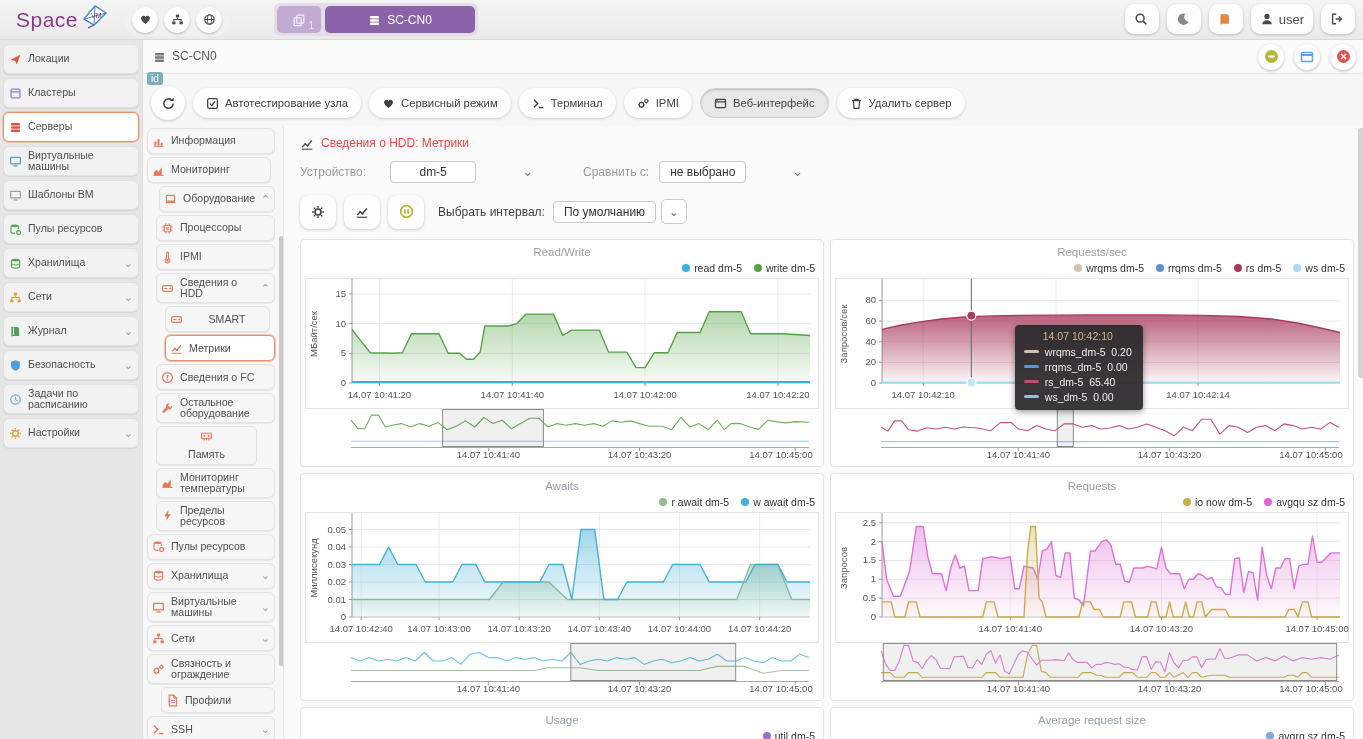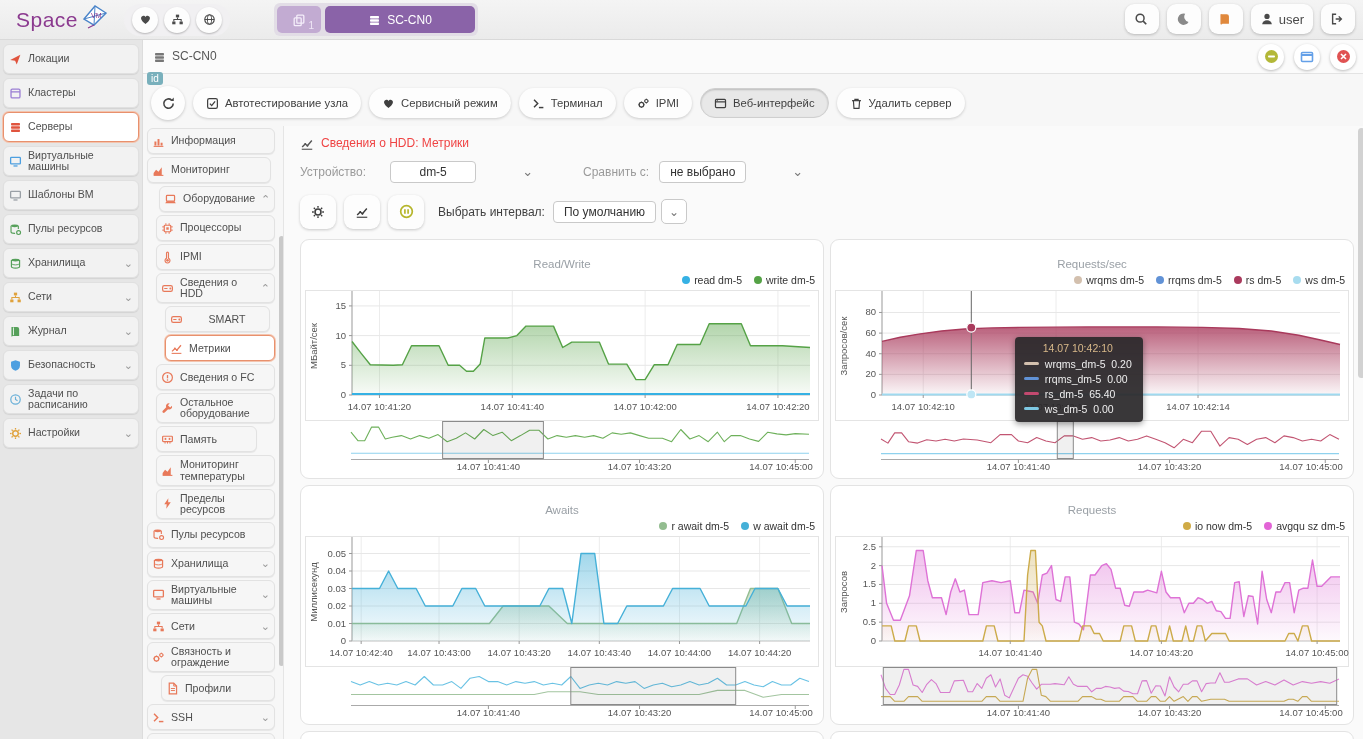--- a/index.html
+++ b/index.html
@@ -53,21 +53,21 @@
   .field-label { color:#9a9a9a; font-size:12px; }
   .sel { display:flex; align-items:center; cursor:pointer; }
   .sel-box { border:1px solid #c9c9c9; border-radius:4px; padding:3px 10px; min-width:86px; text-align:center; color:#333; background:#fff; font-size:12px; }
   .sel-chev { color:#777; font-size:13px; margin-left:46px; }
   .controls-row { display:flex; align-items:center; gap:8px; margin-bottom:10px; }
   .sq-btn { width:36px; height:34px; border:none; border-radius:9px; background:#fdfdfd; box-shadow:0 1px 3px rgba(0,0,0,.2); color:#3c3c3c; cursor:pointer; display:flex; align-items:center; justify-content:center; }
   .int-sel { display:flex; align-items:center; gap:5px; cursor:pointer; }
   .int-chev { border:1px solid #c9c9c9; border-radius:5px; width:26px; height:25px; display:flex; align-items:center; justify-content:center; color:#777; background:#fff; }
 
   .charts { display:grid; grid-template-columns:524px 524px; gap:6px; }
-  .chart-panel { background:#fff; border:1px solid #e3e3e3; border-radius:9px; padding:18px 4px 4px 4px; }
+  .chart-panel { background:#fff; border:1px solid #e3e3e3; border-radius:4px; padding:6px 4px 4px 4px; }
   .ch-title { text-align:center; color:#9aa0a6; font-size:11.5px; height:16px; }
   .ch-legend { text-align:right; font-size:10.5px; color:#333; height:16px; padding-right:4px; }
   .lg-item { margin-left:12px; cursor:pointer; }
   .lg-dot { display:inline-block; width:8px; height:8px; border-radius:50%; margin-right:4px; }
   .ch-body { border:1px solid #e4e4e4; position:relative; }
   .tick { fill:#555; font-size:9.5px; font-family:"Liberation Sans",sans-serif; }
   .tooltip { position:absolute; background:rgba(42,40,42,.93); border-radius:4px; padding:5px 11px 7px 9px; color:#eee; font-size:10.5px; box-shadow:0 2px 6px rgba(0,0,0,.4); white-space:nowrap; }
   .tt-head { color:#d9b98a; text-align:center; margin-bottom:4px; }
   .tt-row { display:flex; align-items:center; gap:6px; margin-top:3px; }
   .tt-dash { width:15px; height:3px; border-radius:2px; display:inline-block; }
@@ -447,21 +447,21 @@
               <circle cx="8" cy="11.2" r="0.9"></circle>
             </svg>
             <span class="sb-label">Сведения о FC</span>
           </div>
           <div class="ss-item" style="margin-left: 11px; margin-right: 6px;">
             <svg class="ic" viewBox="0 0 16 16" width="13" height="13" style="color:#e8795a" fill="currentColor">
               <path d="M13.5 4.5 a3.5 3.5 0 0 1 -4.8 4.3 L4.5 13 a1.6 1.6 0 0 1 -2.3 -2.3 L6.4 6.5 a3.5 3.5 0 0 1 4.3 -4.8 L8.5 3.9 l2.8 2.8 Z"></path>
             </svg>
             <span class="sb-label">Остальное оборудование</span>
           </div>
-          <div class="ss-item" style="margin-left: 11px; margin-right: 24px;">
+          <div class="ss-item" style="margin-left: 11px; margin-right: 24px; flex-direction: column;">
             <svg class="ic" viewBox="0 0 16 16" width="13" height="13" style="color:#e8795a" fill="currentColor">
               <rect x="2" y="4" width="12" height="6.5" rx="1" fill="none" stroke="currentColor" stroke-width="1.5"></rect>
               <g stroke="currentColor" stroke-width="1.2">
                 <line x1="5" y1="10.5" x2="5" y2="13"></line>
                 <line x1="8" y1="10.5" x2="8" y2="13"></line>
                 <line x1="11" y1="10.5" x2="11" y2="13"></line>
               </g>
               <rect x="4.5" y="6" width="2" height="2.5"></rect>
               <rect x="9.5" y="6" width="2" height="2.5"></rect>
             </svg>

